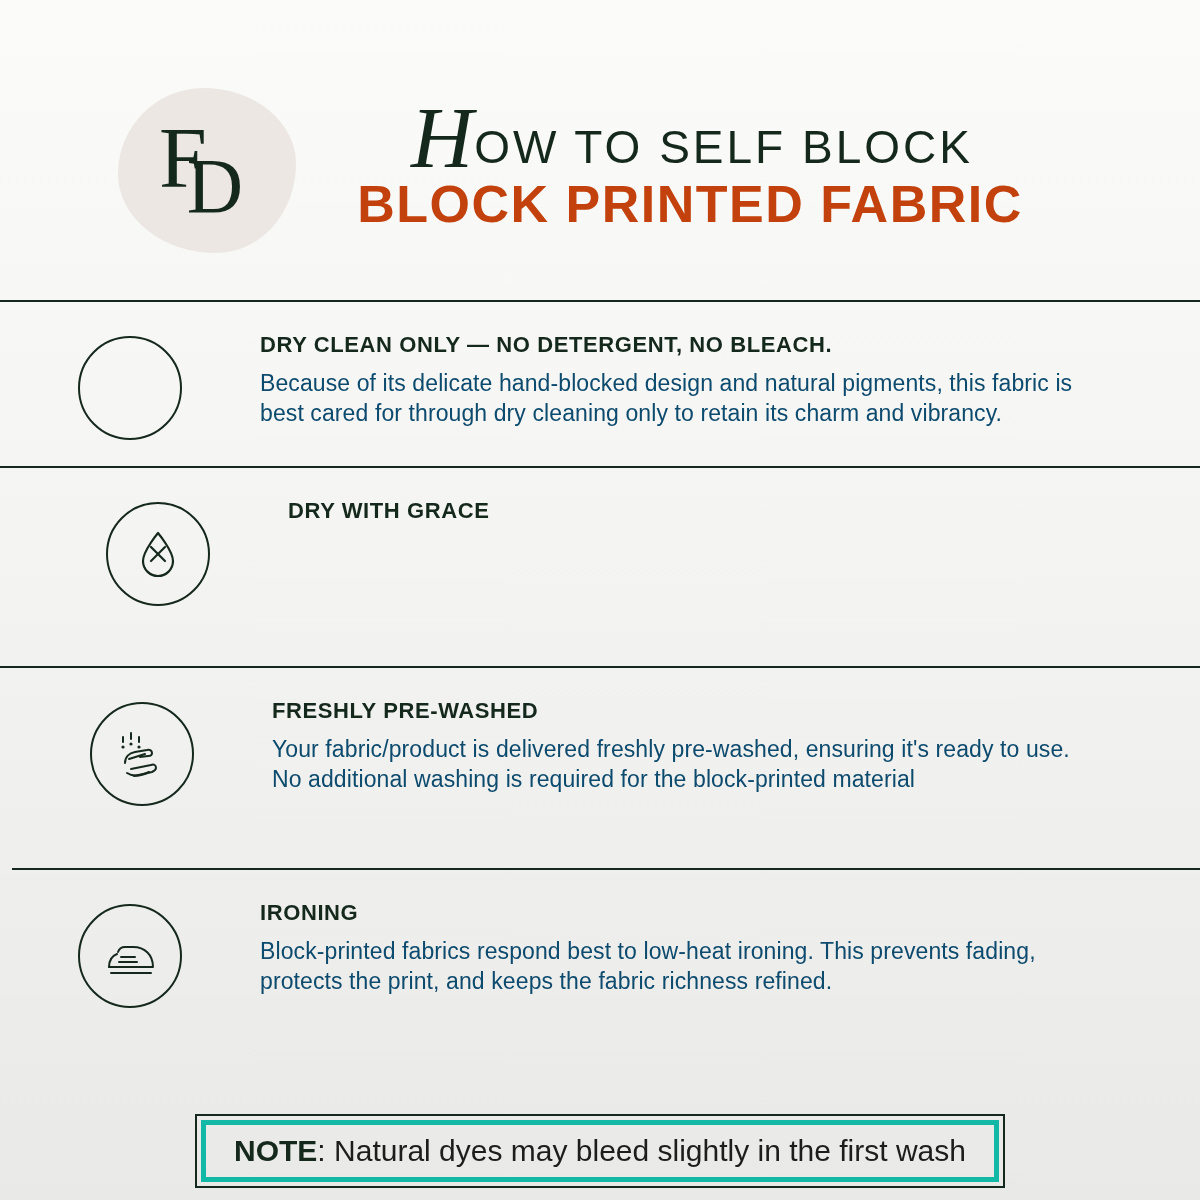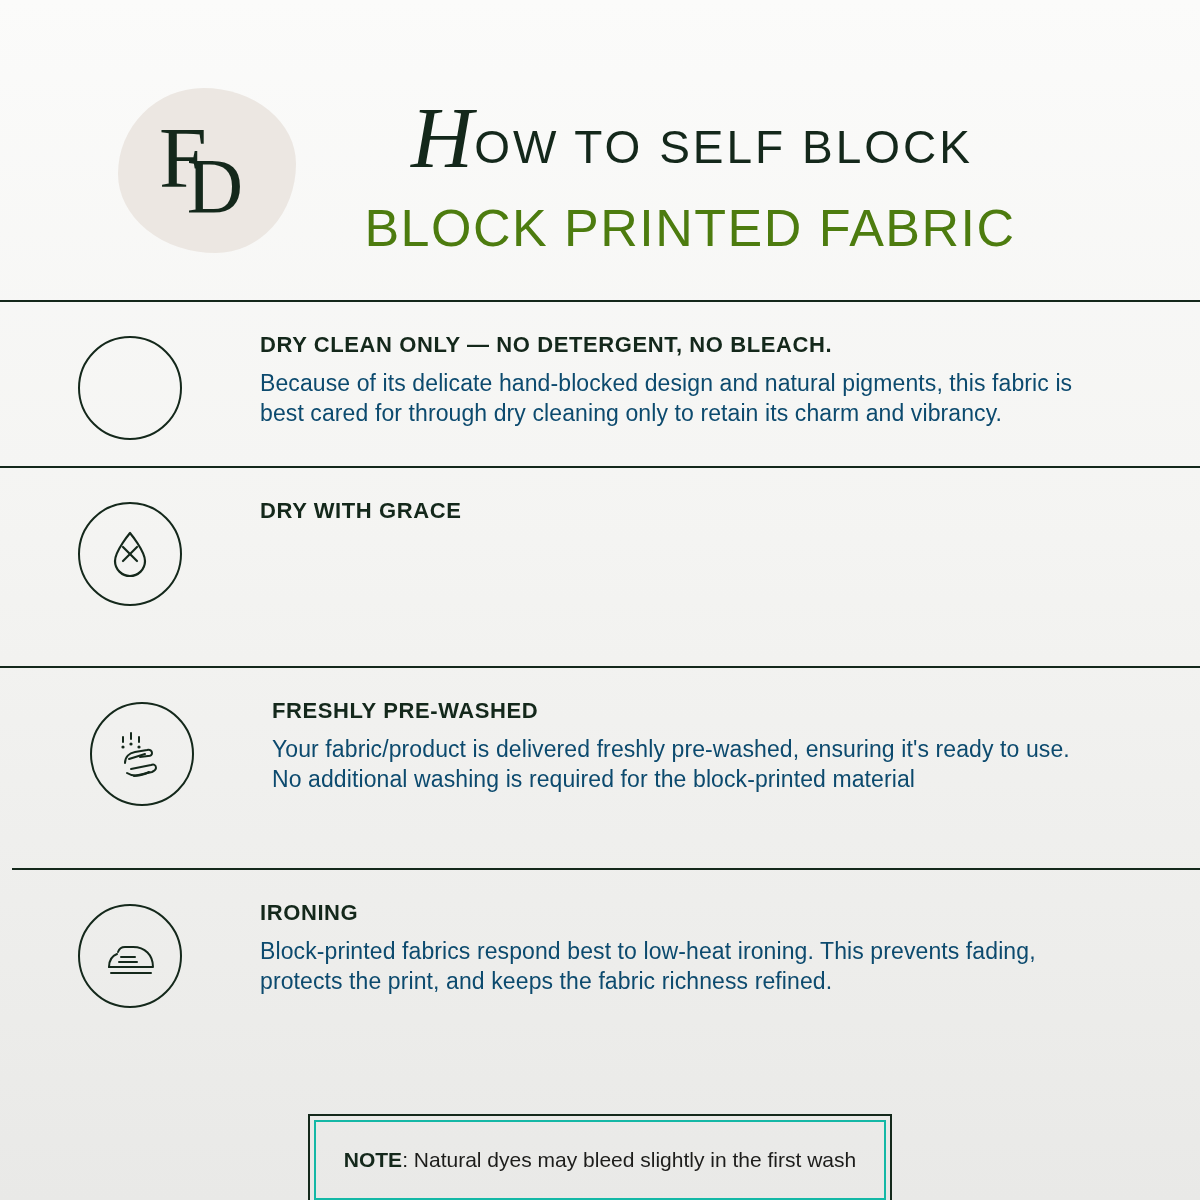--- a/index.html
+++ b/index.html
@@ -91,25 +91,25 @@
     font-family: "Liberation Serif", serif;
     font-style: italic;
     font-size: 86px;
     line-height: 0.7;
     position: relative;
     top: 4px;
     left: 4px;
     margin-right: 2px;
   }
   .title-line2 {
-    margin-top: 24px;
+    margin-top: 0;
     font-size: 52px;
-    font-weight: normal;
+    font-weight: bold;
     letter-spacing: 1.5px;
-    color: #4d7c0f;
+    color: #c2410c;
   }
 
   
   .rows {
     position: relative;
     border-top: 2px solid #14281b;
   }
   .row {
     display: flex;
     align-items: flex-start;
@@ -151,39 +151,39 @@
   }
   .row-body {
     font-size: 23px;
     line-height: 1.32;
     color: #0c4a6e;
     letter-spacing: 0.1px;
   }
 
   
   .row-1 { min-height: 160px; }
-  .row-2 { min-height: 200px; }
+  .row-2 { min-height: 200px; padding-left: 28px; }
   .row-3 { min-height: 202px; margin-left: 12px; }
   .row-4 { min-height: 200px; }
 
   
   .note-wrap {
     display: flex;
     justify-content: center;
     margin-top: 44px;
   }
   .note-box {
     border: 2px solid #14281b;
     padding: 4px;
     box-sizing: border-box;
   }
   .note-inner {
-    border: 2px solid #14b8a6;
-    padding: 26px 28px;
-    font-size: 21px;
+    border: 5px solid #14b8a6;
+    padding: 9px 28px;
+    font-size: 30px;
     color: #1d1d1b;
     white-space: nowrap;
   }
   .note-inner b {
     font-weight: bold;
     color: #14281b;
   }
 </style>
 </head>
 <body>

